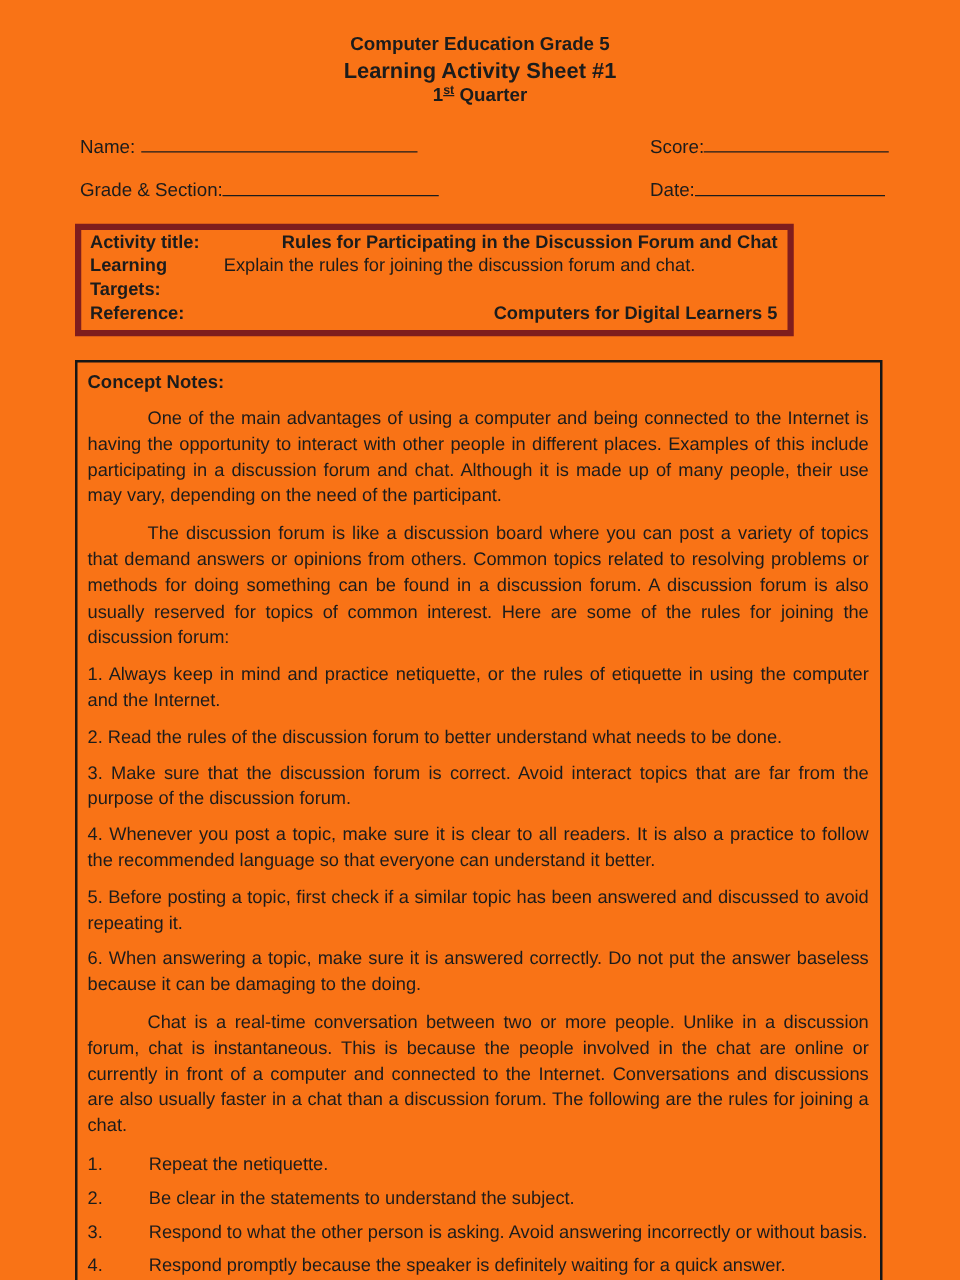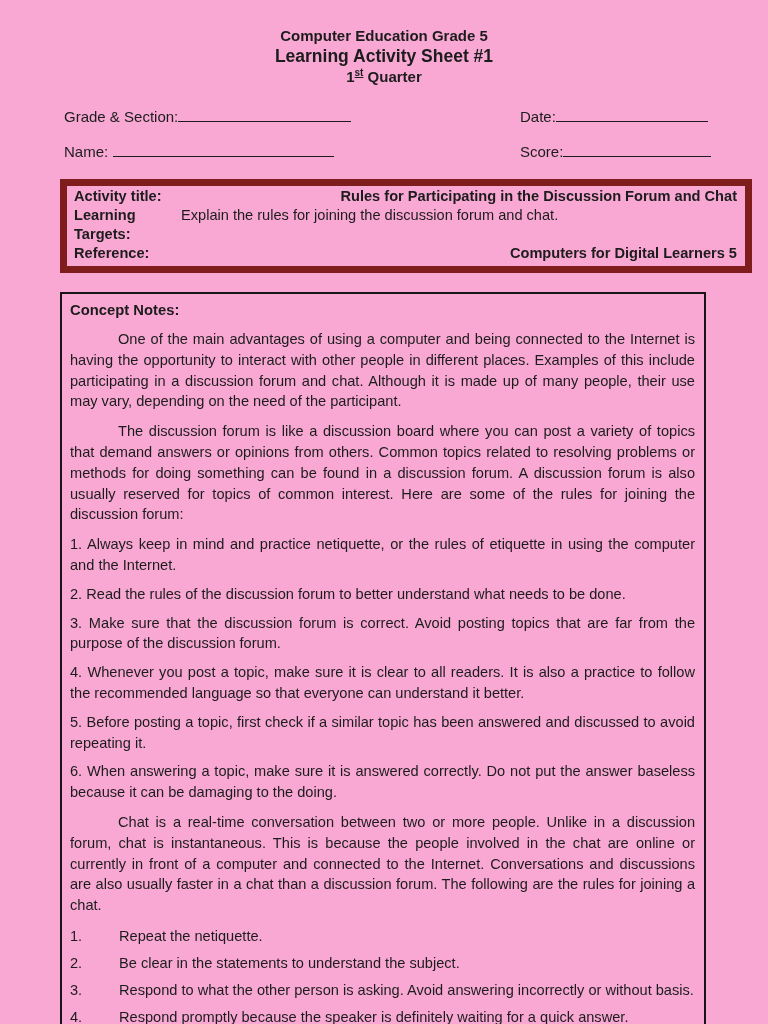--- a/index.html
+++ b/index.html
@@ -4,21 +4,21 @@
 <style>
   html, body {
     margin: 0;
     padding: 0;
     background: #ffffff;
   }
   .page {
     position: relative;
     width: 768px;
     height: 1024px;
-    background: #f9a8d4;
+    background: #f97316;
     font-family: "Liberation Sans", "DejaVu Sans", sans-serif;
     color: #1c1c1c;
     overflow: hidden;
     box-sizing: border-box;
   }
   
   .doc-header {
     padding-top: 26px;
     text-align: center;
   }
@@ -70,23 +70,23 @@
     height: 14px;
     border-bottom: 1.5px solid #1c1c1c;
     vertical-align: baseline;
   }
   .w-name  { width: 221px; margin-left: 5px; }
   .w-score { width: 148px; }
   .w-grade { width: 173px; }
   .w-date  { width: 152px; }
   
   .activity-box {
-    width: 692px;
+    width: 575px;
     margin: 19px 0 0 60px;
-    border: 7px solid #7f1d1d;
+    border: 5px solid #7f1d1d;
     box-sizing: border-box;
     padding: 1px 8px 3px 7px;
   }
   .activity-row {
     display: flex;
     font-size: 14.6px;
     line-height: 19px;
   }
   .activity-label {
     flex: 0 0 107px;
@@ -146,26 +146,26 @@
 <div class="page">
 
   <div class="doc-header">
     <div class="h1">Computer Education Grade 5</div>
     <div class="h2">Learning Activity Sheet #1</div>
     <div class="h3"><span>1</span><sup>st</sup><span> Quarter</span></div>
   </div>
 
   <div class="form-section">
     <div class="form-row">
+      <span class="form-left"><span>Name:</span><span class="blank-line w-name"></span></span>
+      <span class="form-right"><span>Score:</span><span class="blank-line w-score"></span></span>
+    </div>
+    <div class="form-row">
       <span class="form-left"><span>Grade &amp; Section:</span><span class="blank-line w-grade"></span></span>
       <span class="form-right"><span>Date:</span><span class="blank-line w-date"></span></span>
-    </div>
-    <div class="form-row">
-      <span class="form-left"><span>Name:</span><span class="blank-line w-name"></span></span>
-      <span class="form-right"><span>Score:</span><span class="blank-line w-score"></span></span>
     </div>
   </div>
 
   <div class="activity-box">
     <div class="activity-row">
       <span class="activity-label">Activity title:</span>
       <span class="activity-value bold">Rules for Participating in the Discussion Forum and Chat</span>
     </div>
     <div class="activity-row">
       <span class="activity-label">Learning Targets:</span>
@@ -178,21 +178,21 @@
   </div>
 
   <div class="concept-box">
     <div class="concept-title">Concept Notes:</div>
 
     <p class="indent">One of the main advantages of using a computer and being connected to the Internet is having the opportunity to interact with other people in different places. Examples of this include participating in a discussion forum and chat. Although it is made up of many people, their use may vary, depending on the need of the participant.</p>
     <p class="indent">The discussion forum is like a discussion board where you can post a variety of topics that demand answers or opinions from others. Common topics related to resolving problems or methods for doing something can be found in a discussion forum. A discussion forum is also usually reserved for topics of common interest. Here are some of the rules for joining the discussion forum:</p>
 
     <p class="rule"><span>1.</span> <span>Always keep in mind and practice netiquette, or the rules of etiquette in using the computer and the Internet.</span></p>
     <p class="rule"><span>2.</span> <span>Read the rules of the discussion forum to better understand what needs to be done.</span></p>
-    <p class="rule"><span>3.</span> <span>Make sure that the discussion forum is correct. Avoid posting topics that are far from the purpose of the discussion forum.</span></p>
+    <p class="rule"><span>3.</span> <span>Make sure that the discussion forum is correct. Avoid interact topics that are far from the purpose of the discussion forum.</span></p>
     <p class="rule"><span>4.</span> <span>Whenever you post a topic, make sure it is clear to all readers. It is also a practice to follow the recommended language so that everyone can understand it better.</span></p>
     <p class="rule"><span>5.</span> <span>Before posting a topic, first check if a similar topic has been answered and discussed to avoid repeating it.</span></p>
     <p class="rule"><span>6.</span> <span>When answering a topic, make sure it is answered correctly. Do not put the answer baseless because it can be damaging to the doing.</span></p>
 
     <p class="indent">Chat is a real-time conversation between two or more people. Unlike in a discussion forum, chat is instantaneous. This is because the people involved in the chat are online or currently in front of a computer and connected to the Internet. Conversations and discussions are also usually faster in a chat than a discussion forum. The following are the rules for joining a chat.</p>
 
     <div class="chat-list">
       <div class="chat-item">
           <span class="chat-num">1.</span>
           <span class="chat-text">Repeat the netiquette.</span>

